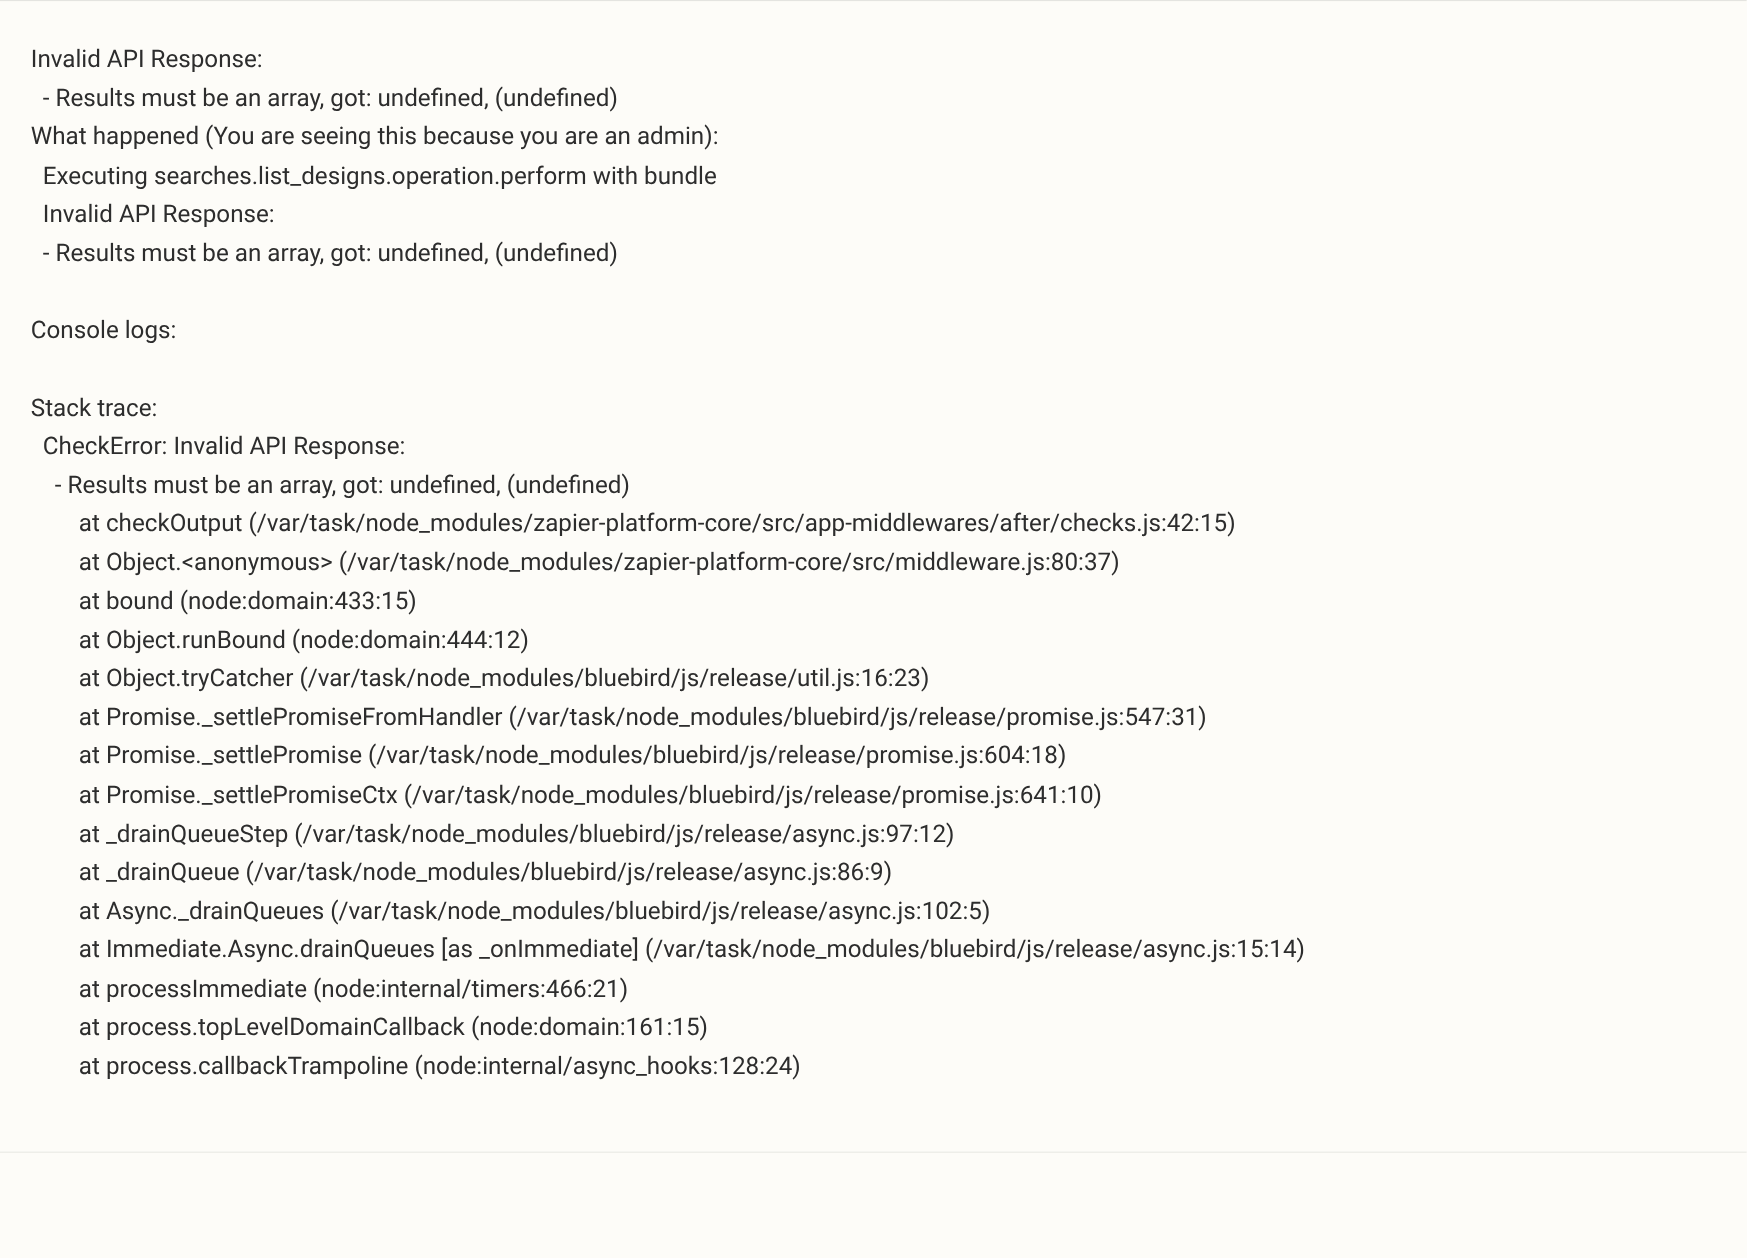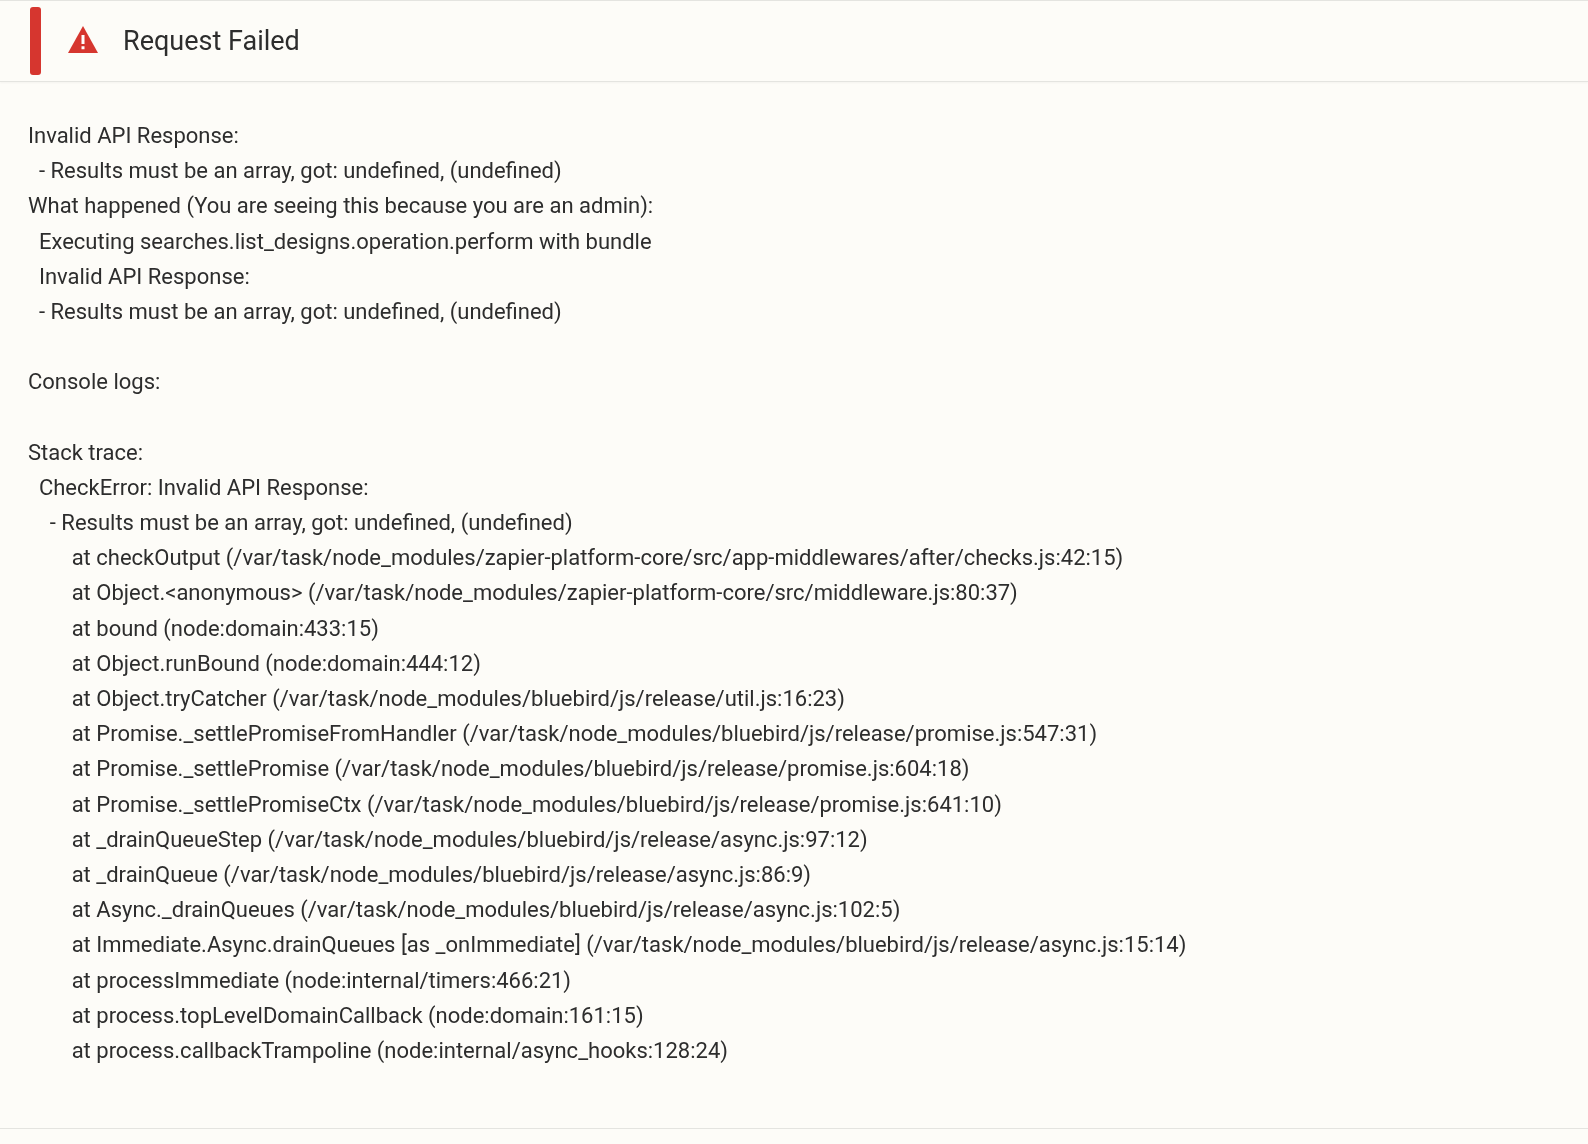--- a/index.html
+++ b/index.html
@@ -58,31 +58,20 @@
       line-height: 1.6;
       color: #2d2d2d;
       white-space: pre-wrap;
       font-family: -apple-system, BlinkMacSystemFont, "Segoe UI", Roboto, Helvetica, Arial, sans-serif;
     }
   </style>
 </head>
 <body>
 
 <div class="error-panel">
-  <div class="error-header">
-    <div class="accent-bar"></div>
-    <span class="warning-icon">
-      <svg viewBox="0 0 24 24" fill="none">
-        <path d="M12 2 L22 20 L2 20 Z" fill="#d6362f"></path>
-        <rect x="11" y="8" width="2" height="6" fill="#ffffff"></rect>
-        <rect x="11" y="15.5" width="2" height="2" fill="#ffffff"></rect>
-      </svg>
-    </span>
-    <div class="error-title">Request Failed</div>
-  </div>
   <div class="error-body">Invalid API Response:
   - Results must be an array, got: undefined, (undefined)
 What happened (You are seeing this because you are an admin):
   Executing searches.list_designs.operation.perform with bundle
   Invalid API Response:
   - Results must be an array, got: undefined, (undefined)
 
 Console logs:
 
 Stack trace:

